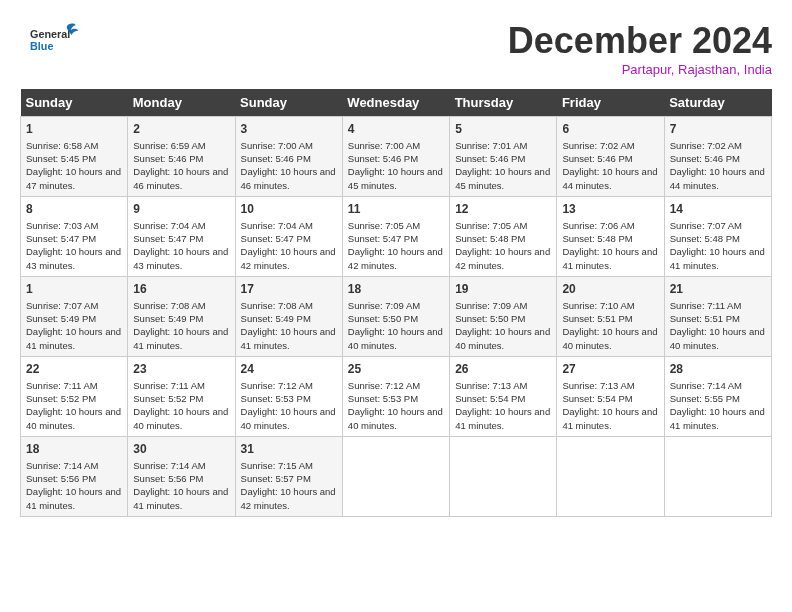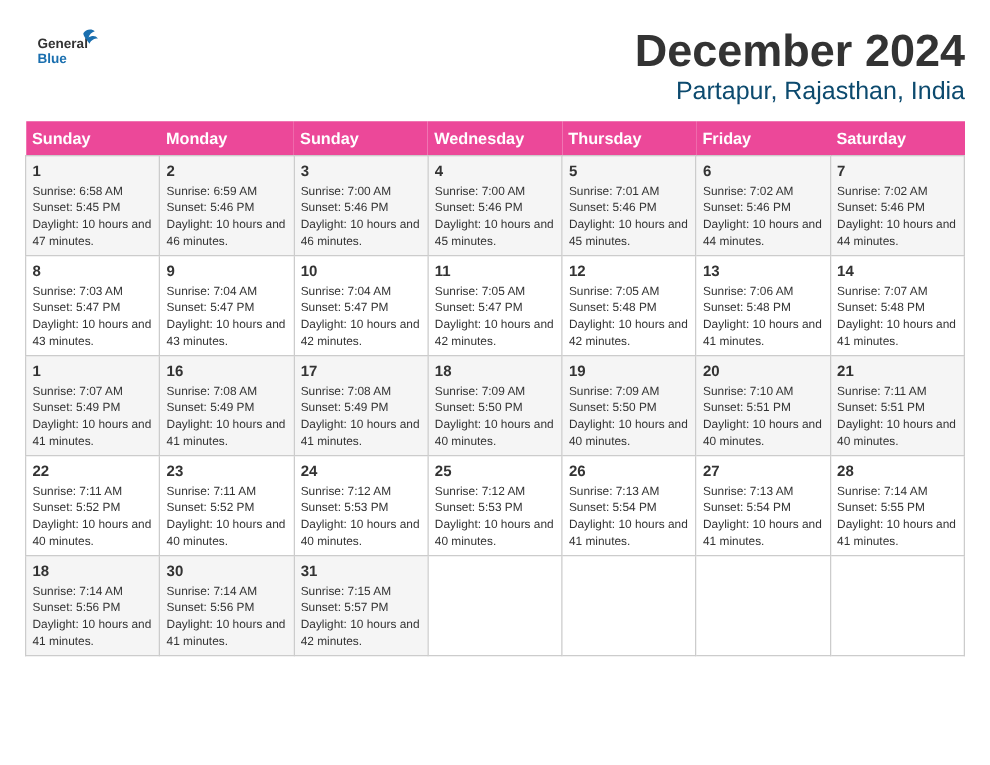--- a/index.html
+++ b/index.html
@@ -21,30 +21,30 @@
     }
     .title-block {
       text-align: right;
     }
     .month-title {
       font-size: 36px;
       font-weight: bold;
       color: #333;
     }
     .location {
-      font-size: 20px;
-      color: #0c4a6e;
+      font-size: 13px;
+      color: #a21caf;
     }
     table {
       width: 100%;
       border-collapse: collapse;
       font-size: 10px;
     }
     thead tr th {
-      background-color: #ec4899;
+      background-color: #404040;
       color: white;
       text-align: left;
       padding: 6px 5px;
       font-size: 13px;
       font-weight: bold;
     }
     tbody tr td {
       vertical-align: top;
       padding: 4px 5px;
       border: 1px solid #ccc;

